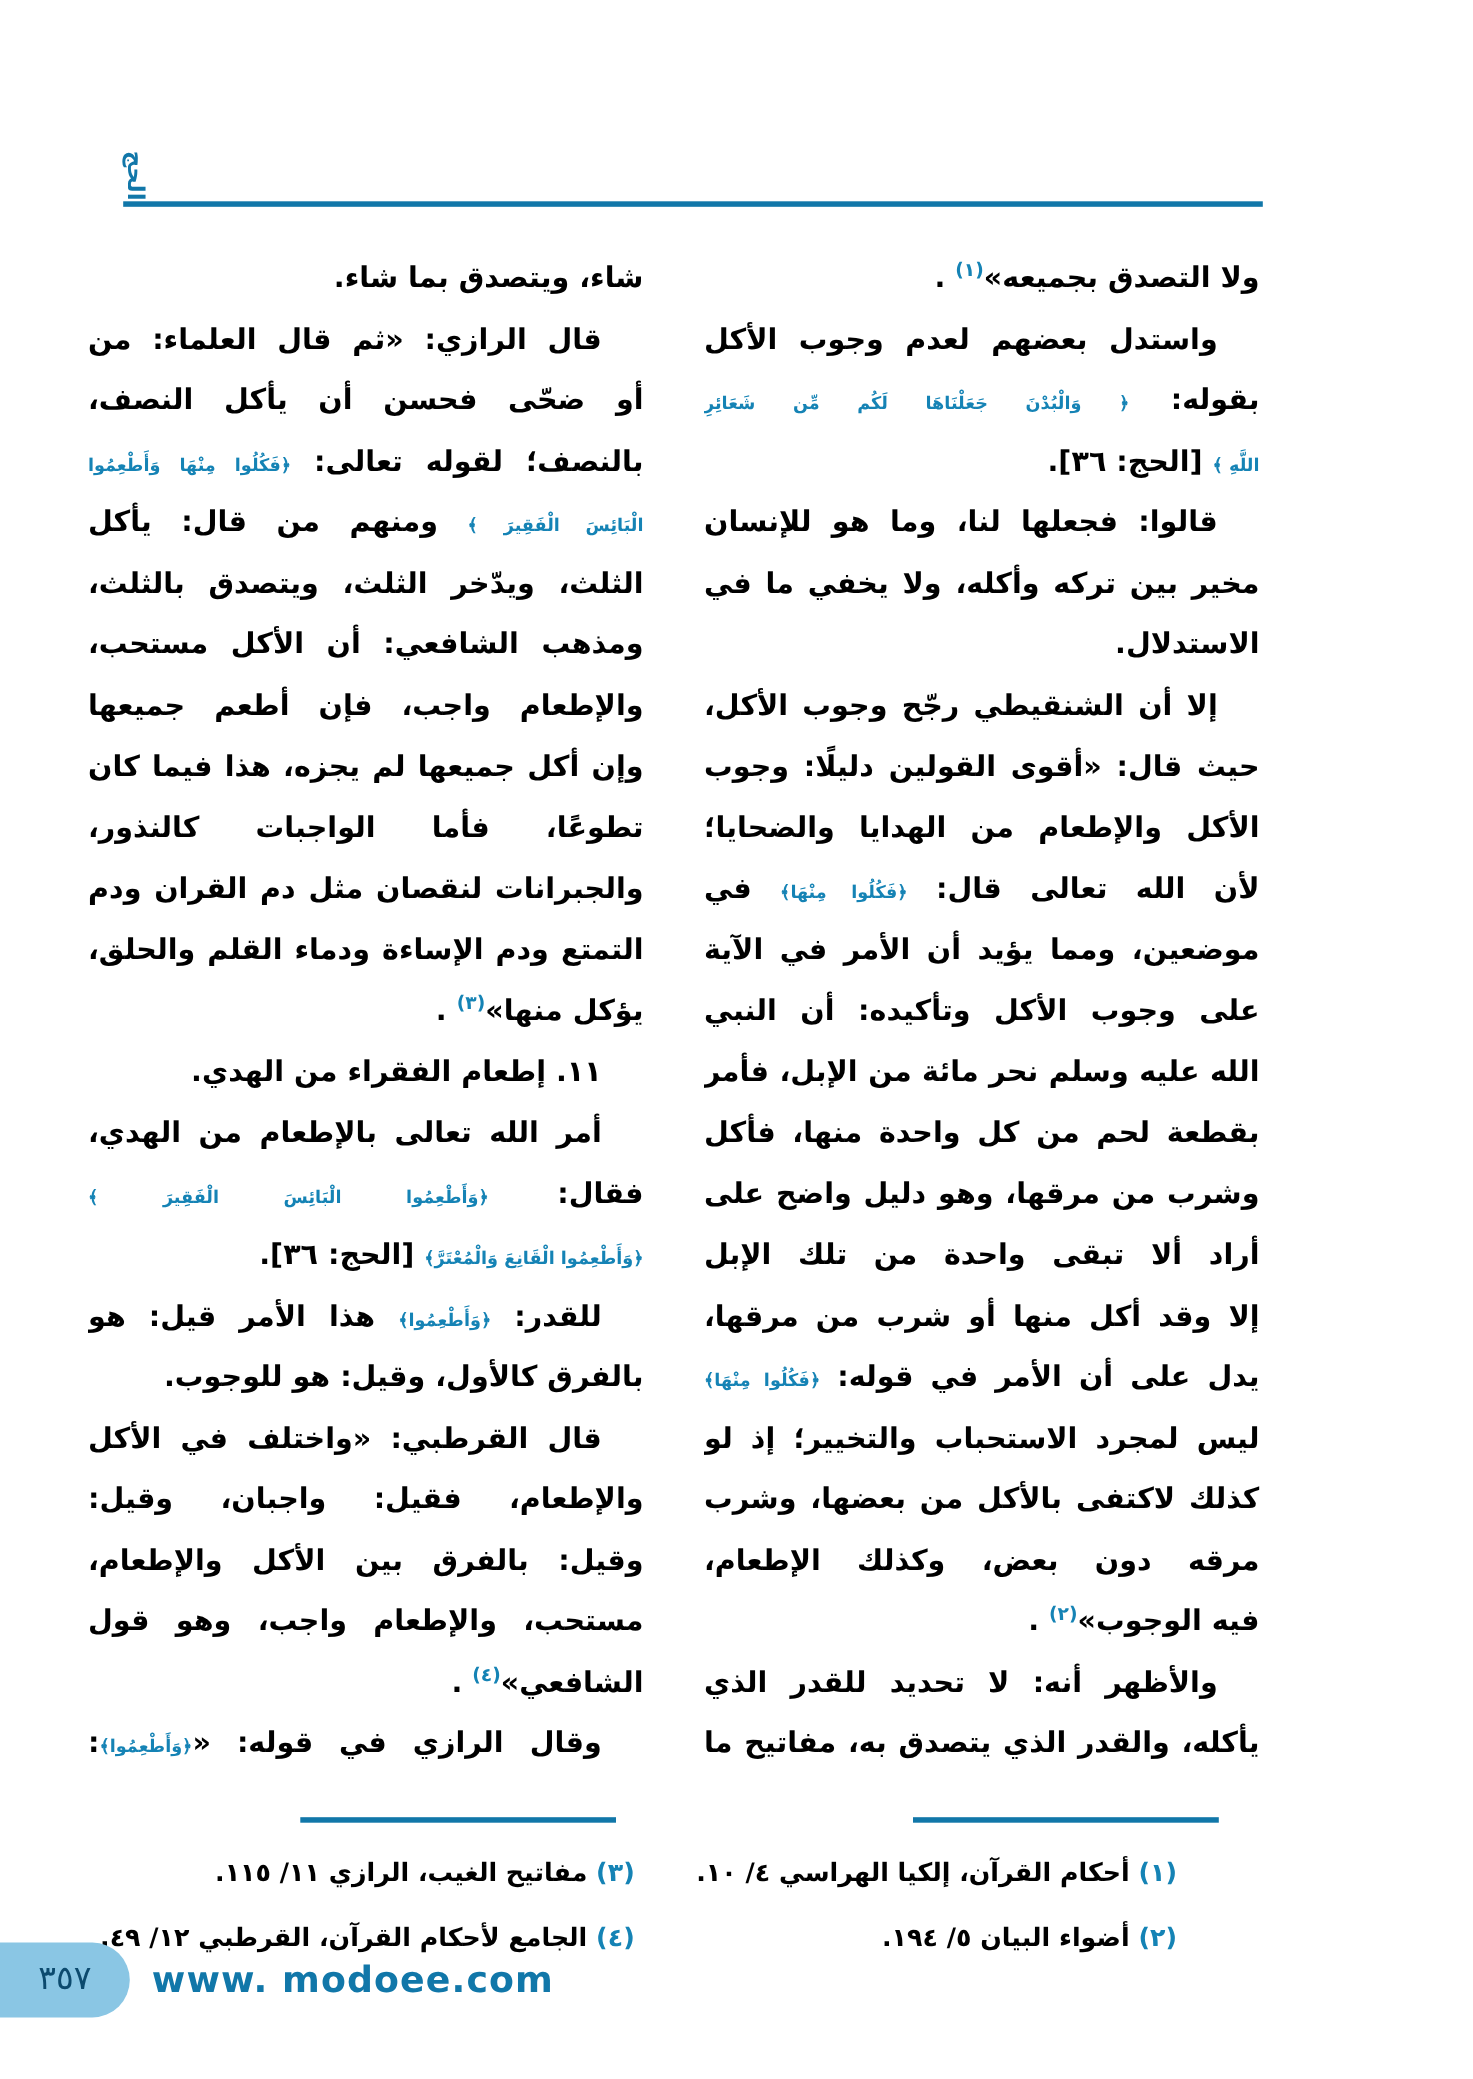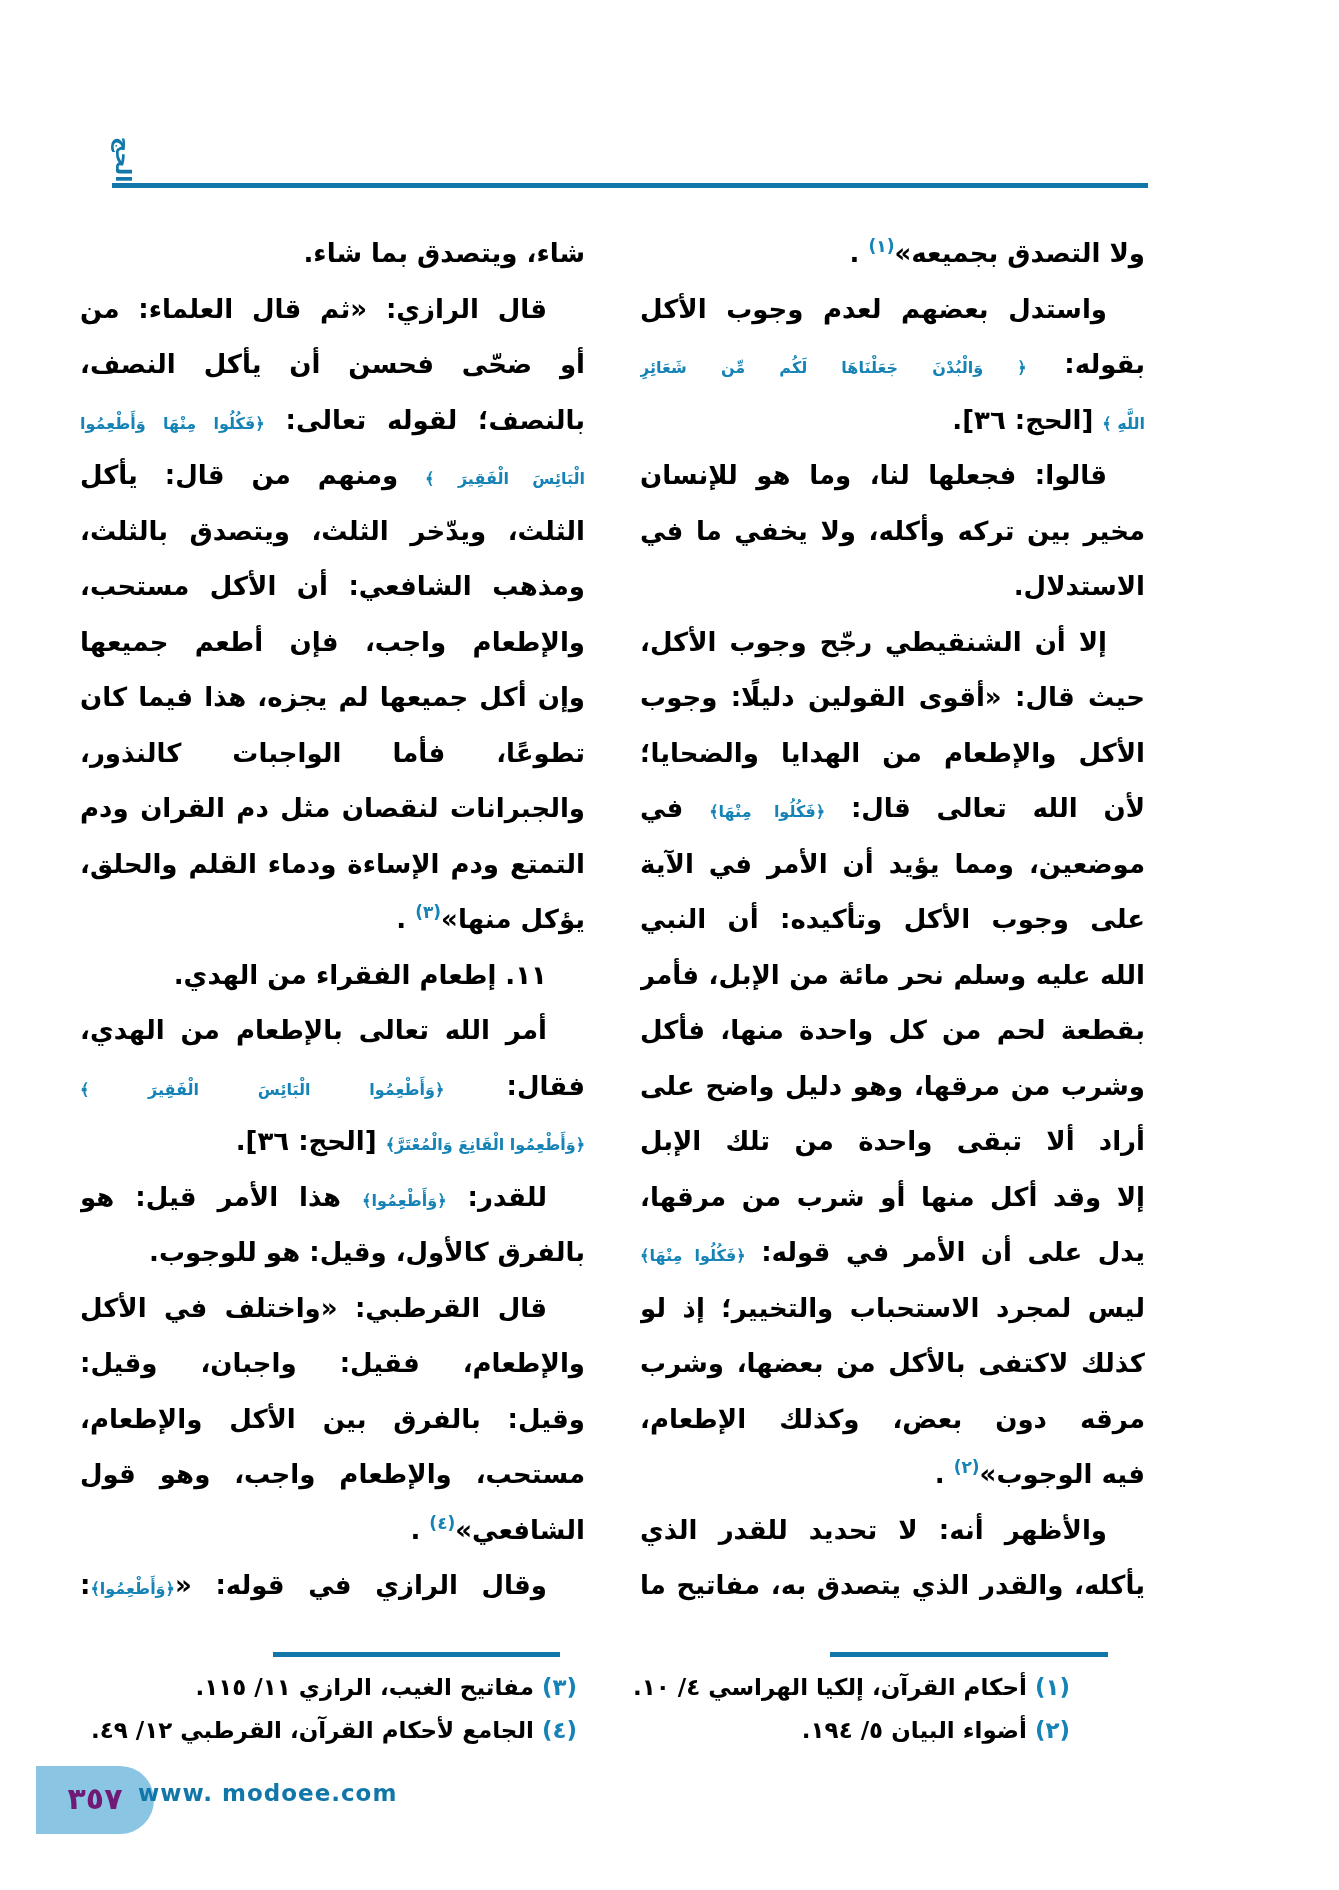--- a/index.html
+++ b/index.html
@@ -40,32 +40,32 @@
   
   .fn-sep{position:absolute;top:1652px;height:5px;background:var(--accent);}
   #fn-sep-right{left:830px;width:278px;}
   #fn-sep-left{left:273px;width:287px;}
   .fn-block{position:absolute;top:1666px;width:505px;}
   #fn-right{left:640px;padding-left:0;box-sizing:border-box;padding-right:0;width:430px;left:640px;}
   #fn-right{left:640px;width:430px;}
   #fn-left{left:80px;width:497px;}
   .fn-line{
     font-size:23px;font-weight:700;line-height:43px;text-align:right;
-    color:var(--ink);white-space:nowrap;
+    color:var(--ink);white-space:nowrap;margin-top:16px;
   }
   .fnum{color:var(--verse);}
   
   .page-badge{
     position:absolute;left:0;top:1766px;width:118px;height:68px;
     background:var(--badge);border-radius:0 36px 36px 0;
-    color:#701a75;font-size:30px;font-weight:700;line-height:66px;text-align:center;margin-left:36px;
+    color:#0c4a6e;font-size:30px;font-weight:400;line-height:66px;text-align:center;
   }
   .site-url{
     position:absolute;left:138px;top:1780px;direction:ltr;
-    color:var(--accent);font-size:23px;font-weight:700;letter-spacing:1px;
+    color:var(--accent);font-size:33px;font-weight:700;letter-spacing:1px;
   }
 </style>
 </head>
 <body>
 
 <div class="chapter-mark">الحج</div>
 <div class="header-rule"></div>
 
 <div class="col" id="col-right">
     <div class="line rgt"><span class="bt">ولا التصدق بجميعه»</span><span class="fref">(١)</span><span class="bt"> .</span></div>

